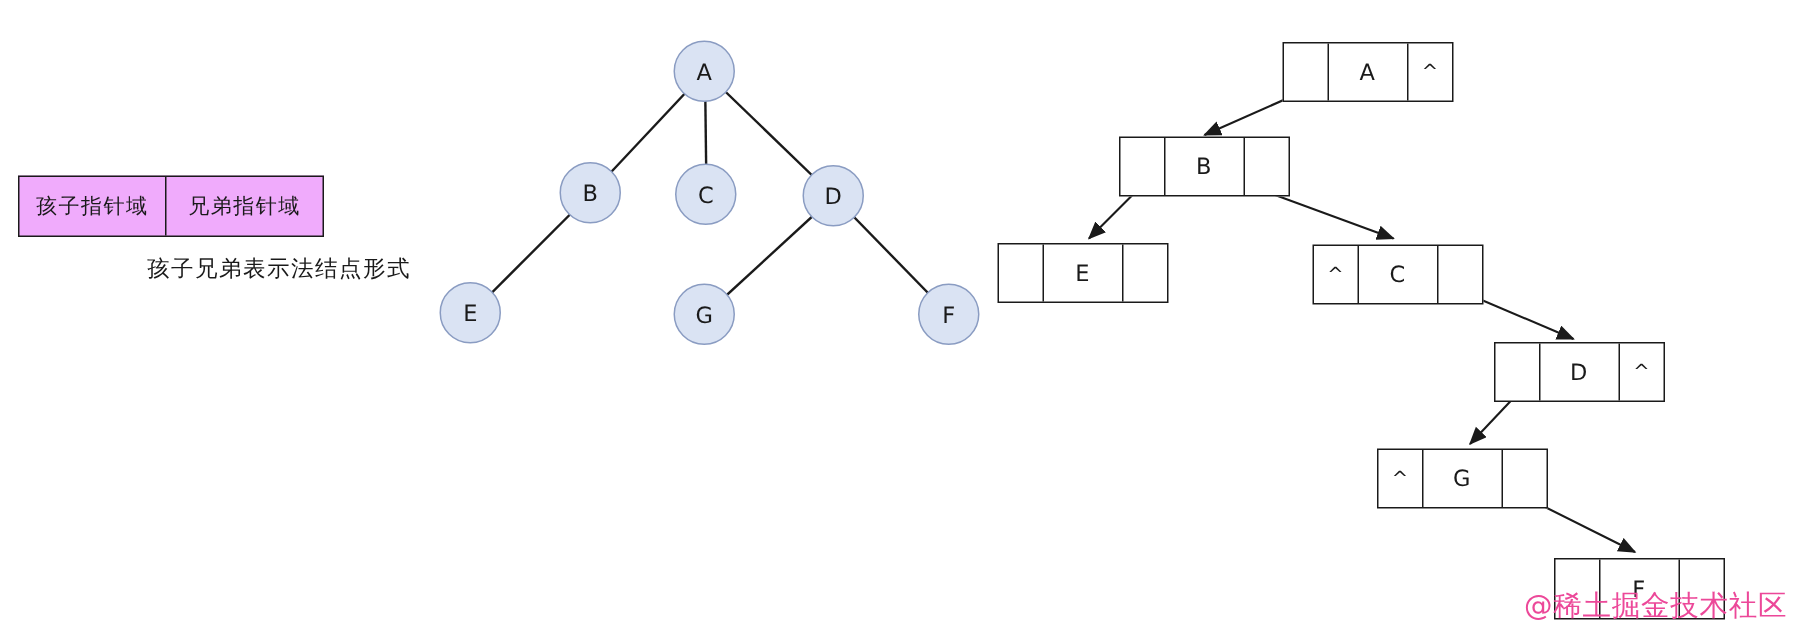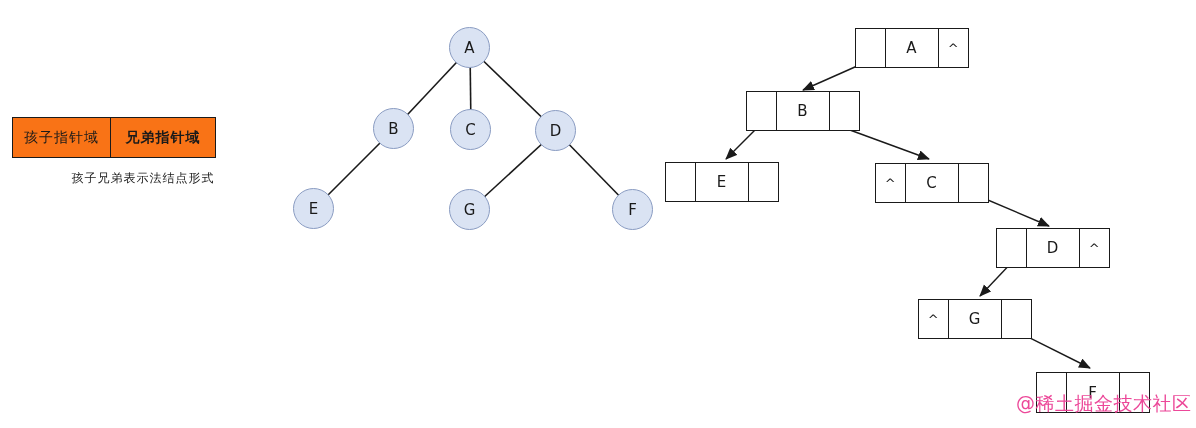--- a/index.html
+++ b/index.html
@@ -8,35 +8,35 @@
     position: relative; overflow: hidden;
     font-family: "DejaVu Sans", "Liberation Sans", sans-serif;
     color: #1a1a1a;
   }
   #stage { position: absolute; left: 0; top: 0; width: 1196px; height: 428px; }
   #wires { position: absolute; left: 0; top: 0; z-index: 1; }
 
   
   .legend-table {
     position: absolute; left: 12px; top: 117px; height: 41px;
-    display: flex; border: 1.5px solid #1a1a1a; background: #f97316; z-index: 2;
+    display: flex; border: 1.5px solid #1a1a1a; background: #f0abfc; z-index: 2;
     box-sizing: border-box;
   }
   .legend-cell {
     display: flex; align-items: center; justify-content: center;
     font-size: 14px; letter-spacing: 1px;
     border-right: 1.5px solid #1a1a1a; box-sizing: border-box;
   }
   .legend-cell:last-child { border-right: none; }
   .lc-child { width: 98px; }
   .lc-data  { width: 58px; letter-spacing: 0; }
-  .lc-sib   { width: 104px; font-weight: bold; }
+  .lc-sib   { width: 104px; }
   .legend-caption {
     position: absolute; left: 12px; top: 170px; width: 262px;
-    text-align: center; font-size: 12px; letter-spacing: 1px; z-index: 2;
+    text-align: right; font-size: 15px; letter-spacing: 1px; z-index: 2;
   }
 
   
   .tree-node {
     position: absolute; width: 41px; height: 41px; border-radius: 50%;
     background: #dae3f3; border: 1px solid #8a9cc2; box-sizing: border-box;
     display: flex; align-items: center; justify-content: center;
     font-size: 15px; z-index: 2;
   }
 

